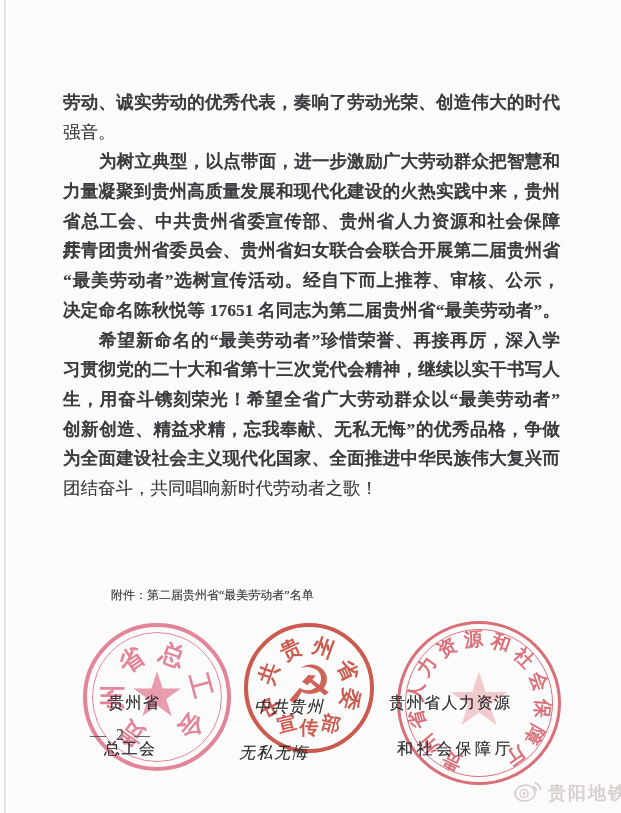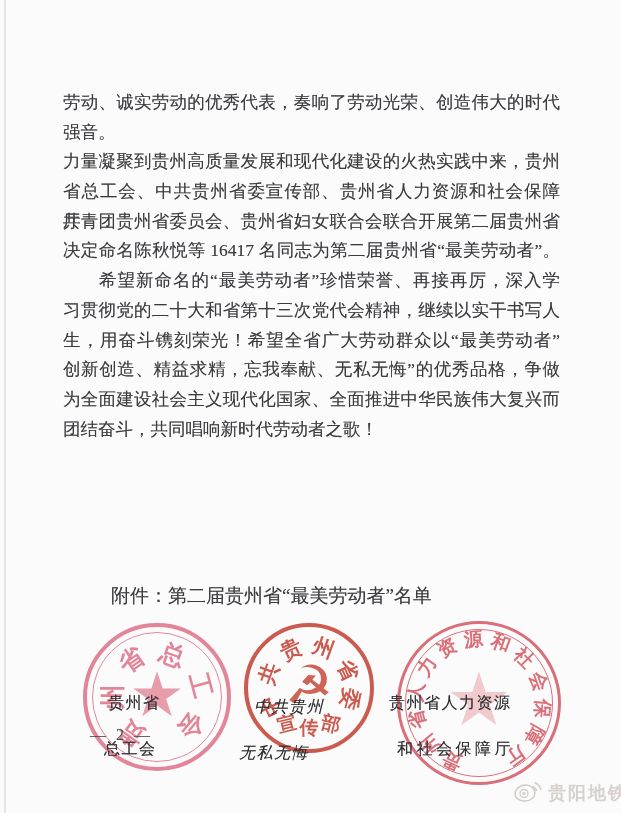--- a/index.html
+++ b/index.html
@@ -15,25 +15,25 @@
   
   .doc-text{
     position:absolute;left:63px;top:88px;width:497px;
     color:#3c3c40;font-size:17.5px;
   }
   .tline{
     height:29.7px;line-height:29.7px;white-space:nowrap;
     text-align:justify;overflow:visible;
     text-shadow:0 0 .5px rgba(60,60,64,.45);
   }
-  .tline.full{text-align-last:justify;white-space:normal;}
+  .tline.full{text-align-last:justify;white-space:normal;font-weight:bold;}
   .tline.indent{text-indent:36px;}
   .attachment{
     position:absolute;left:63px;top:581px;width:497px;height:29.7px;
-    line-height:29.7px;color:#3c3c40;font-size:19px;padding-left:48px;
+    line-height:29.7px;color:#3c3c40;font-size:12px;padding-left:48px;
     box-sizing:border-box;text-shadow:0 0 .5px rgba(60,60,64,.45);
   }
   
   .seals-layer{position:absolute;inset:0;}
   .seal{
     position:absolute;border-style:solid;border-radius:50%;
     opacity:.9;filter:blur(.4px);
   }
   .inner-ring{
     position:absolute;inset:5px;border:1.2px solid currentColor;border-radius:50%;
@@ -78,24 +78,26 @@
 </head>
 <body>
 
 <div class="page">
 
   <div class="scan-edge"></div>
 
   <div class="doc-text">
       <div class="tline full">劳动、诚实劳动的优秀代表，奏响了劳动光荣、创造伟大的时代</div>
       <div class="tline">强音。</div>
+      <div class="tline full indent">为树立典型，以点带面，进一步激励广大劳动群众把智慧和</div>
       <div class="tline full">力量凝聚到贵州高质量发展和现代化建设的火热实践中来，贵州</div>
       <div class="tline full">省总工会、中共贵州省委宣传部、贵州省人力资源和社会保障厅、</div>
       <div class="tline full">共青团贵州省委员会、贵州省妇女联合会联合开展第二届贵州省</div>
-      <div class="tline full">决定命名陈秋悦等 16417 名同志为第二届贵州省“最美劳动者”。</div>
+      <div class="tline full">“最美劳动者”选树宣传活动。经自下而上推荐、审核、公示，</div>
+      <div class="tline full">决定命名陈秋悦等 17651 名同志为第二届贵州省“最美劳动者”。</div>
       <div class="tline full indent">希望新命名的“最美劳动者”珍惜荣誉、再接再厉，深入学</div>
       <div class="tline full">习贯彻党的二十大和省第十三次党代会精神，继续以实干书写人</div>
       <div class="tline full">生，用奋斗镌刻荣光！希望全省广大劳动群众以“最美劳动者”</div>
       <div class="tline full">创新创造、精益求精，忘我奉献、无私无悔”的优秀品格，争做</div>
       <div class="tline full">为全面建设社会主义现代化国家、全面推进中华民族伟大复兴而</div>
       <div class="tline">团结奋斗，共同唱响新时代劳动者之歌！</div>
     </div>
 
   <div class="attachment">附件：第二届贵州省“最美劳动者”名单</div>
 

